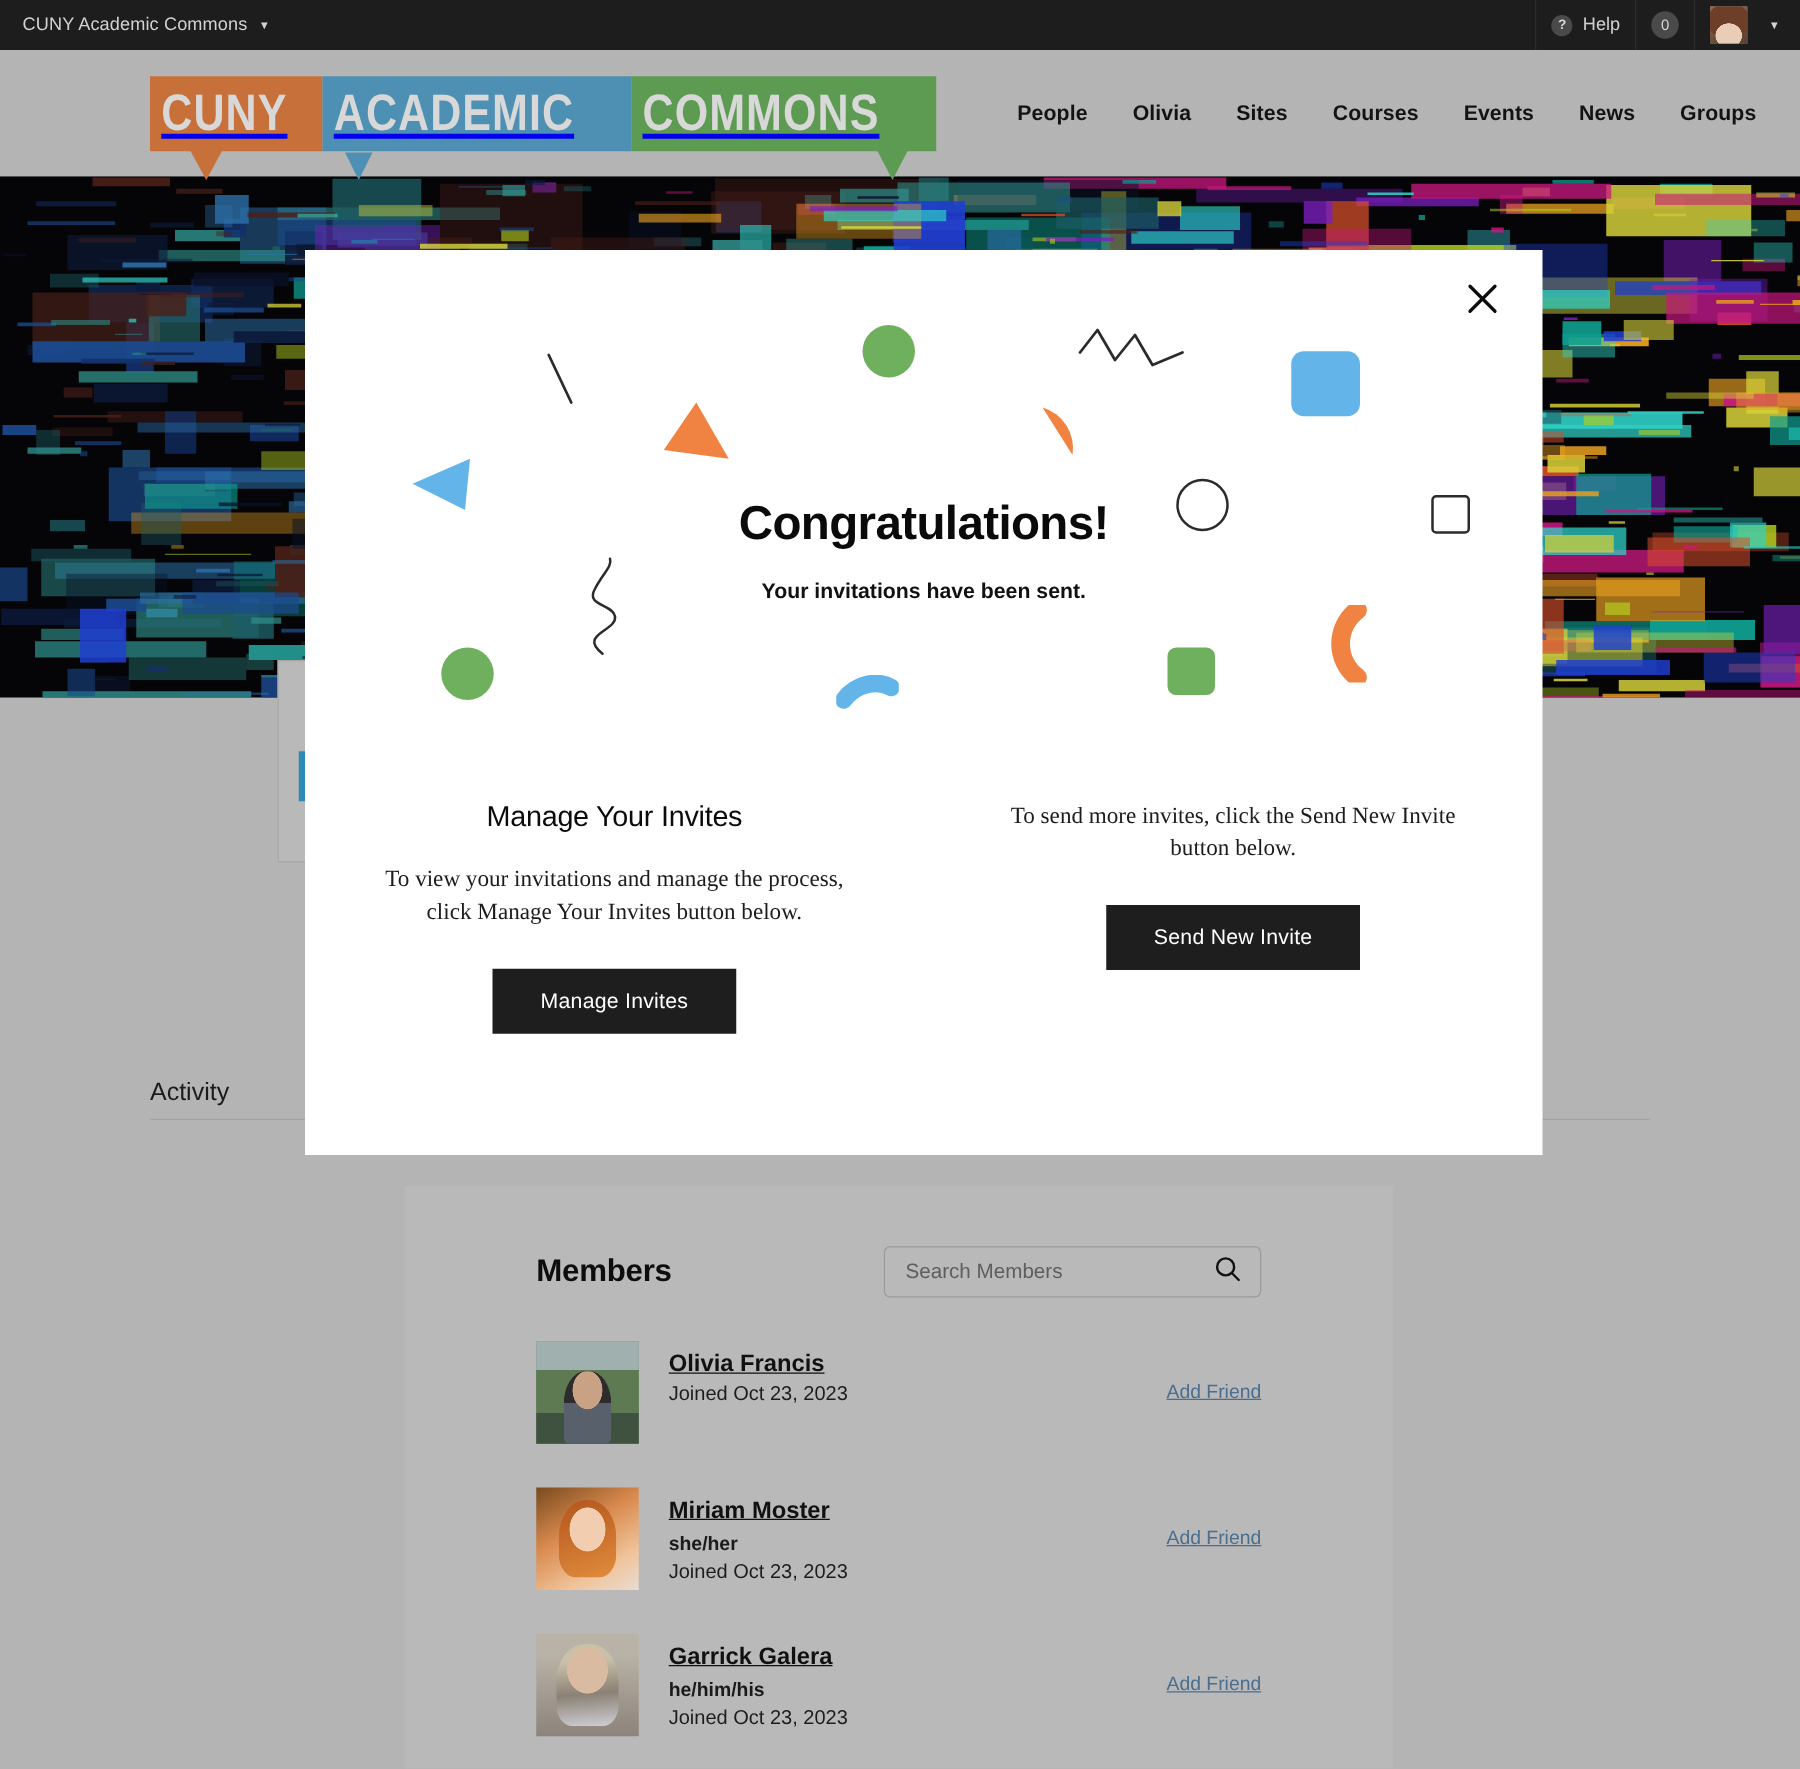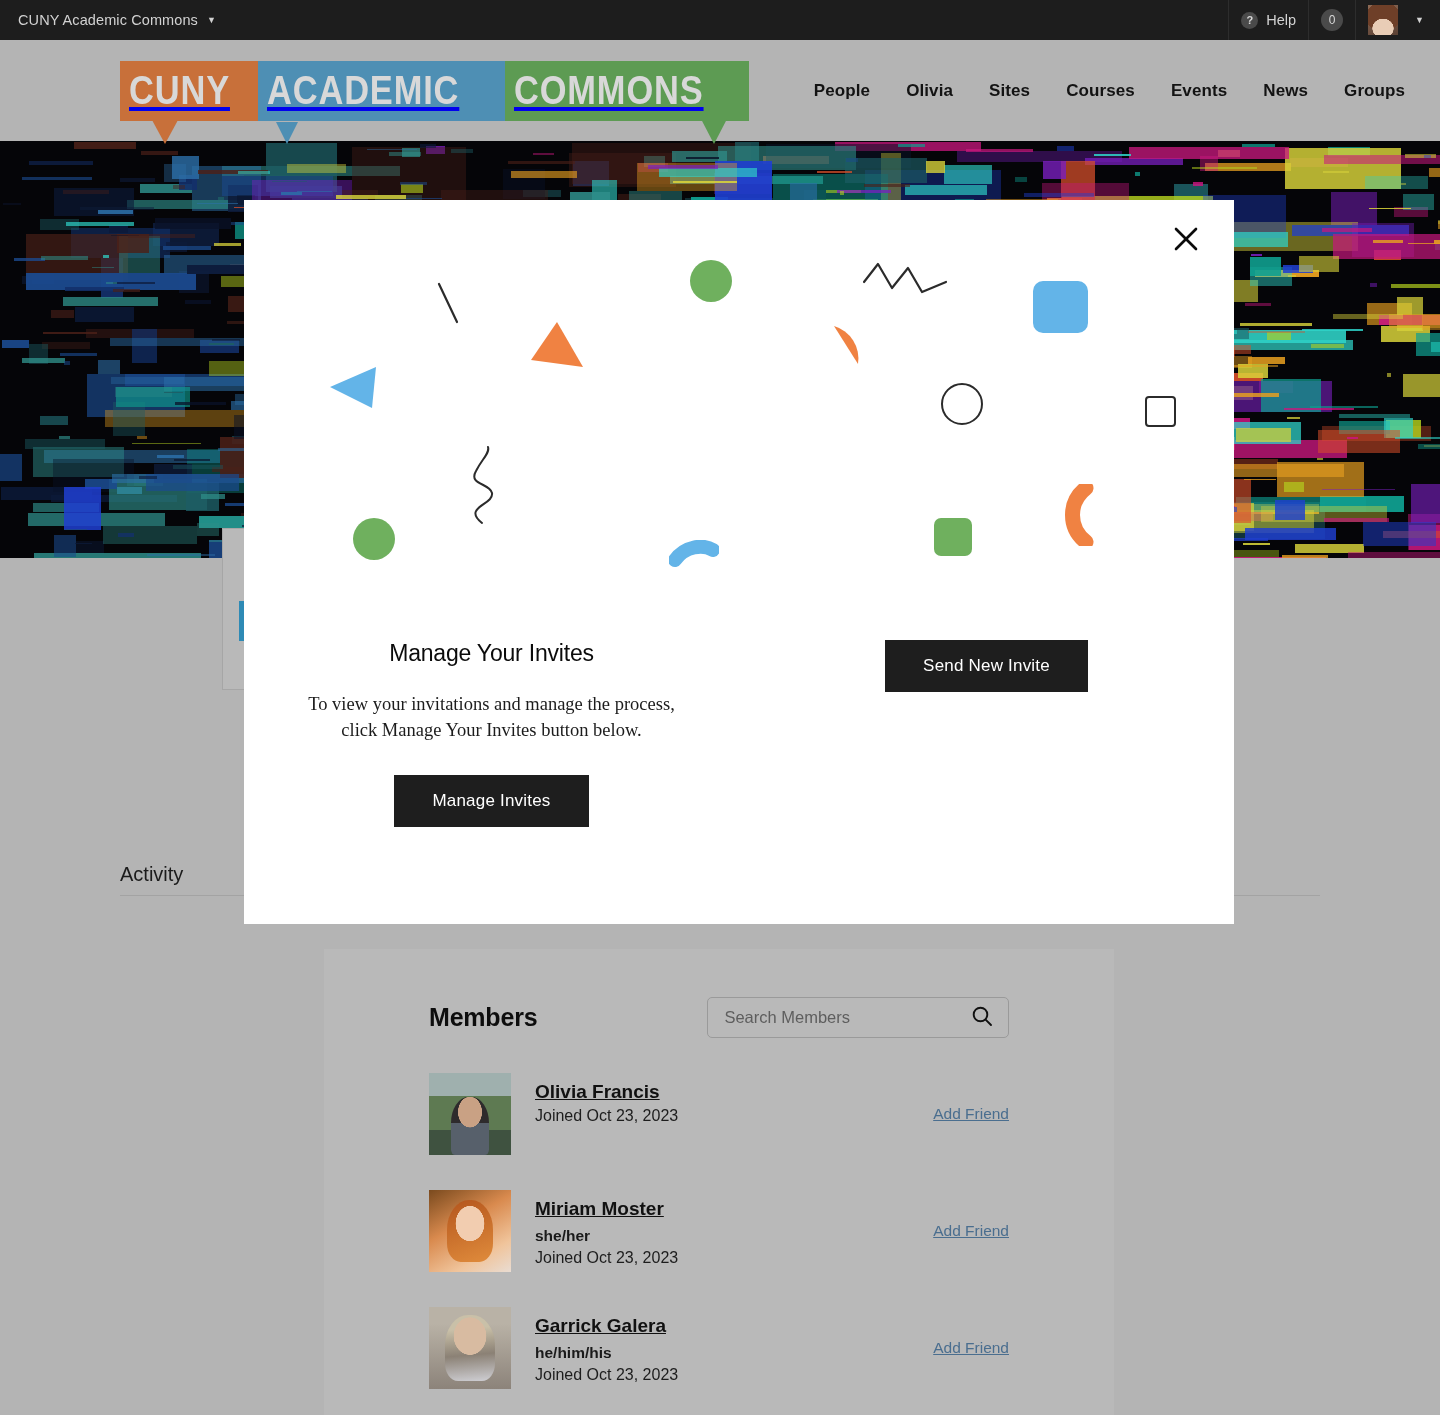--- a/index.html
+++ b/index.html
@@ -1151,24 +1151,29 @@
   </svg>
 
   <div class="shape" style="left:109px;top:318px;width:42px;height:42px;border-radius:50%;background:#6fb05e;"></div>
 
   <div class="shape" style="left:690px;top:318px;width:38px;height:38px;border-radius:7px;background:#6fb05e;"></div>
 
   <svg class="shape" style="left:425px;top:340px;" width="50" height="28" viewBox="0 0 50 28">
     <path d="M6 20 C16 6 34 4 44 10" fill="none" stroke="#63b4e8" stroke-width="14" stroke-linecap="round"></path>
   </svg>
 
+  <div class="modal-center">
+    <h1 class="modal-h1">Congratulations!</h1>
+    <p class="modal-sub">Your invitations have been sent.</p>
+  </div>
 
   <div class="cols">
     <div class="col">
       <h3>Manage Your Invites</h3>
       <p>To view your invitations and manage the process, click Manage Your Invites button below.</p>
       <button class="btn">Manage Invites</button>
     </div>
     <div class="col">
+      <p>To send more invites, click the Send New Invite button below.</p>
       <button class="btn">Send New Invite</button>
     </div>
   </div>
 </div>
 
 </body></html>

